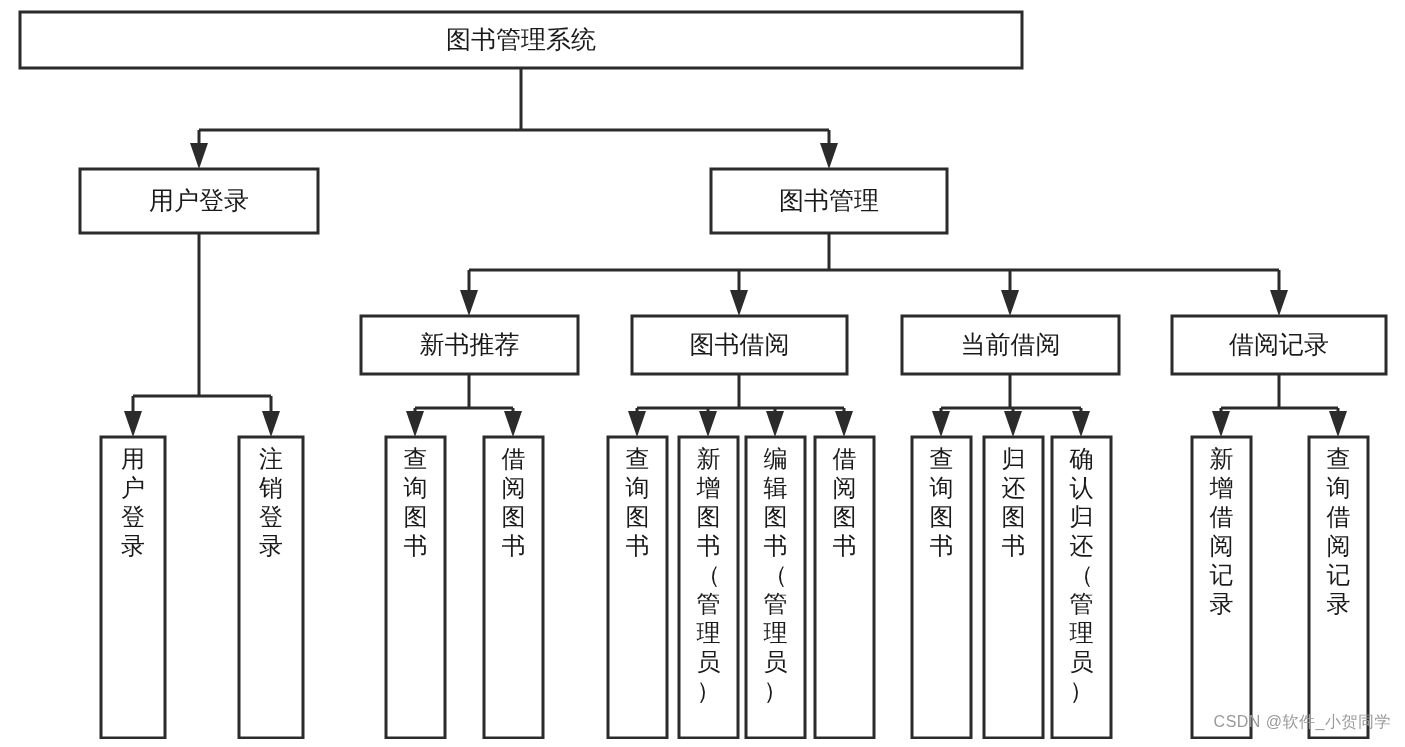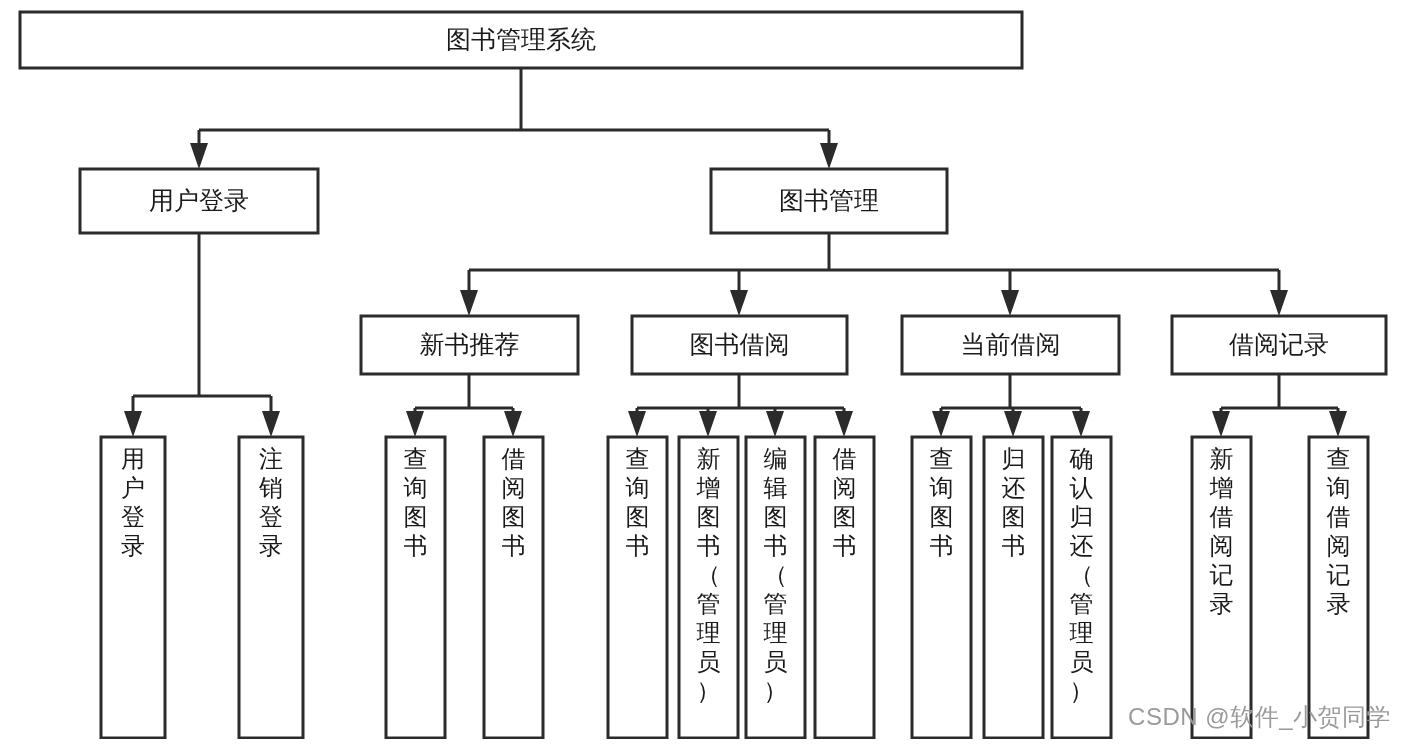--- a/index.html
+++ b/index.html
@@ -51,21 +51,21 @@
     fill: #1a1a1a;
     font-family: "Liberation Sans", "DejaVu Sans", sans-serif;
     font-size: 24px;
     text-anchor: middle;
   }
   .watermark-text {
     position: absolute;
     right: 14px;
     bottom: 6px;
     font-family: "Liberation Sans", "DejaVu Sans", sans-serif;
-    font-size: 24px;
+    font-size: 16px;
     color: #9a9a9a;
     letter-spacing: 0.5px;
     white-space: nowrap;
     pointer-events: none;
   }
 </style>
 </head>
 <body>
 
 <div id="canvas">

